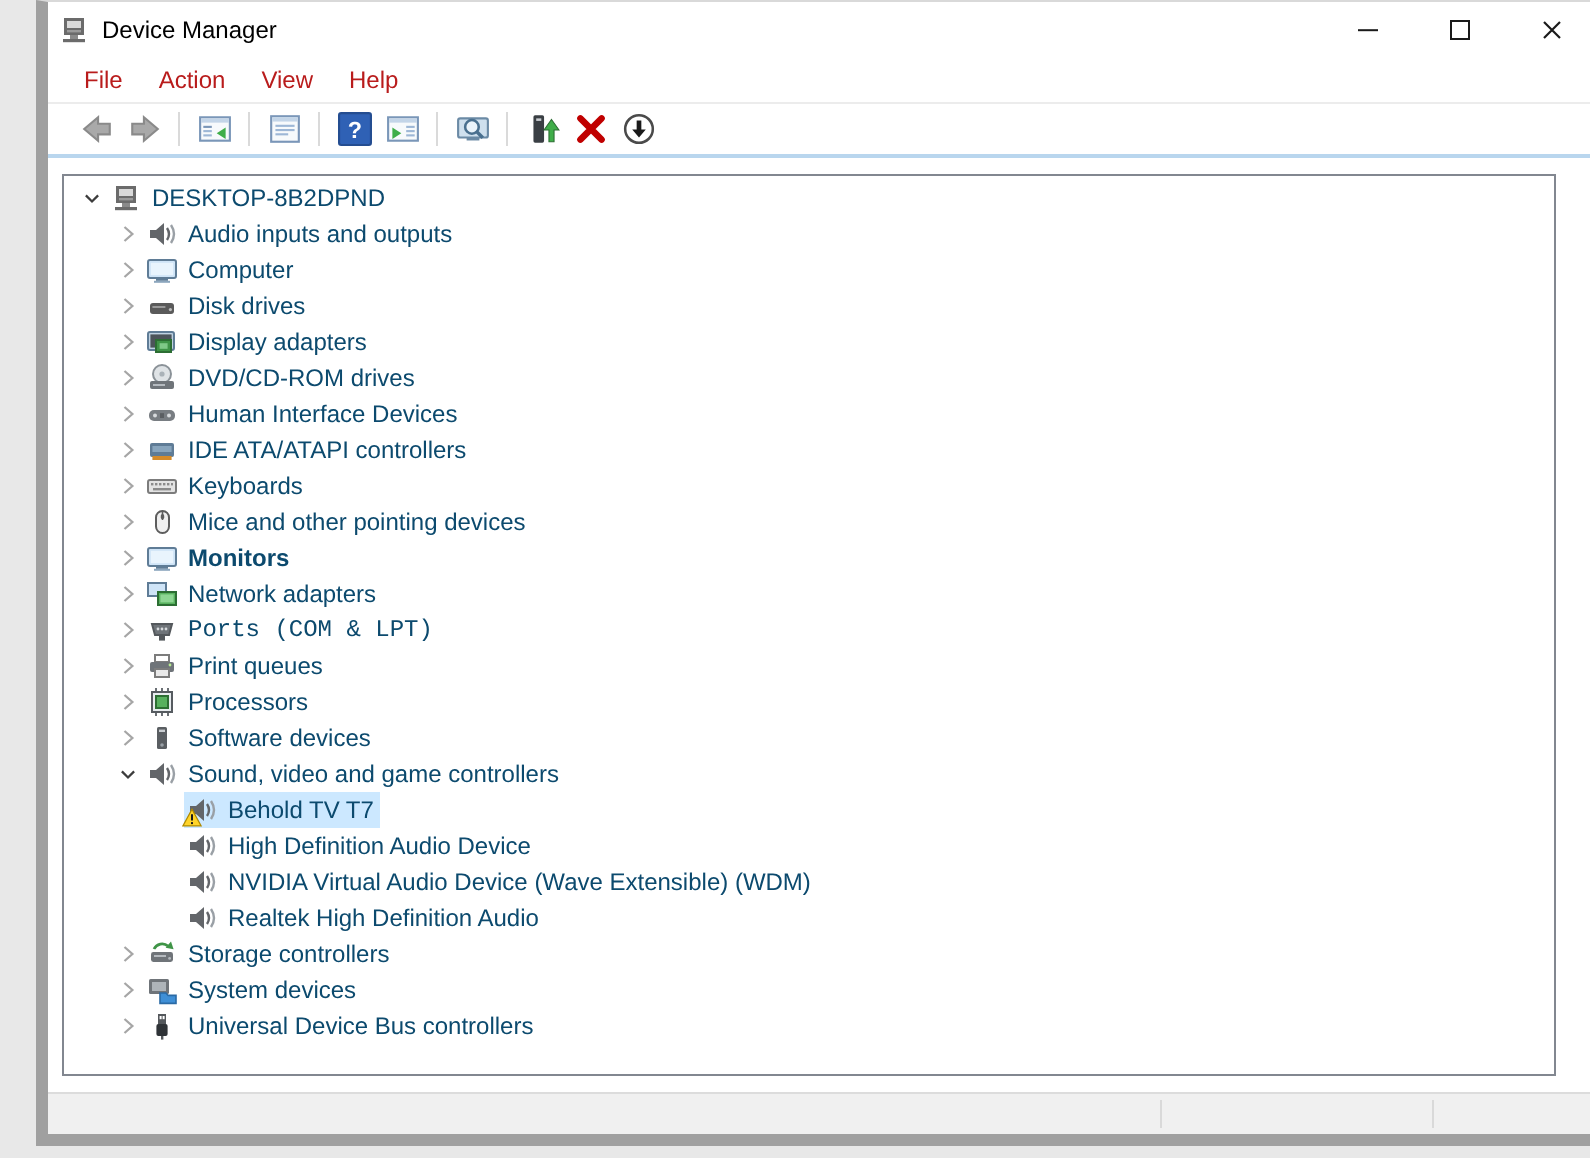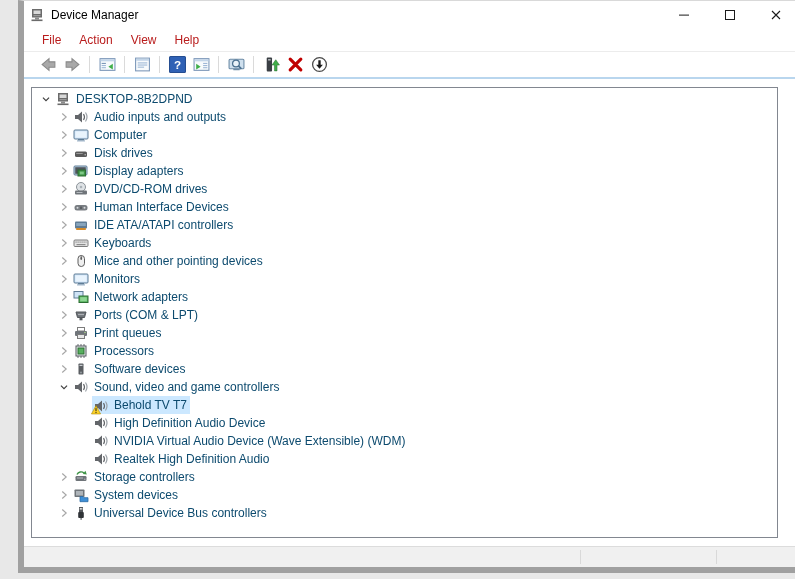--- a/index.html
+++ b/index.html
@@ -45,21 +45,21 @@
   
   .content{flex:1 1 auto;background:#ffffff;position:relative;}
   .treepanel{
     position:absolute;left:7px;top:8px;right:21px;bottom:8px;
     border:1px solid #828790;background:#ffffff;overflow:hidden;padding-top:2px;box-sizing:border-box;
   }
   .row{height:18px;display:flex;align-items:center;font-size:12px;color:#0c4a6e;white-space:nowrap;cursor:default;}
   .chev{width:16px;height:16px;flex:0 0 auto;display:flex;align-items:center;justify-content:center;}
   .chev svg{width:14px;height:14px;}
   .node{display:flex;align-items:center;height:18px;padding:0 3px 0 1px;}
-  .node.selected{background:#cce8ff;align-items:flex-end;}
+  .node.selected{background:#cce8ff;}
   .ticon{width:16px;height:16px;position:relative;flex:0 0 auto;margin-right:5px;}
   .ticon svg.base{width:16px;height:16px;display:block;}
   .ticon svg.overlay{width:10px;height:10px;position:absolute;left:-2px;bottom:-1px;}
   .tlabel{line-height:18px;}
 
   
   .statusbar{height:20px;background:#f0f0f0;border-top:1px solid #dcdcdc;position:relative;flex:0 0 auto;}
   .sdiv{position:absolute;top:3px;bottom:3px;width:1px;background:#d9d9d9;}
   .sdiv.d1{left:556px;}
   .sdiv.d2{left:692px;}
@@ -501,21 +501,21 @@
           </span>
           <span class="node">
             <span class="ticon">
               <svg class="base">
                 <use href="#i-mouse"></use>
               </svg>
             </span>
             <span class="tlabel">Mice and other pointing devices</span>
           </span>
         </div>
-        <div class="row" style="padding-left: 24px;">
+        <div class="row" style="padding-left: 24px; font-weight: bold;">
           <span class="chev">
             <svg>
               <use href="#i-chevron-right"></use>
             </svg>
           </span>
           <span class="node">
             <span class="ticon">
               <svg class="base">
                 <use href="#i-monitor"></use>
               </svg>
@@ -531,21 +531,21 @@
           </span>
           <span class="node">
             <span class="ticon">
               <svg class="base">
                 <use href="#i-network"></use>
               </svg>
             </span>
             <span class="tlabel">Network adapters</span>
           </span>
         </div>
-        <div class="row" style="padding-left: 24px;">
+        <div class="row" style="padding-left: 24px; font-family: Liberation Mono, monospace;">
           <span class="chev">
             <svg>
               <use href="#i-chevron-right"></use>
             </svg>
           </span>
           <span class="node">
             <span class="ticon">
               <svg class="base">
                 <use href="#i-ports"></use>
               </svg>

